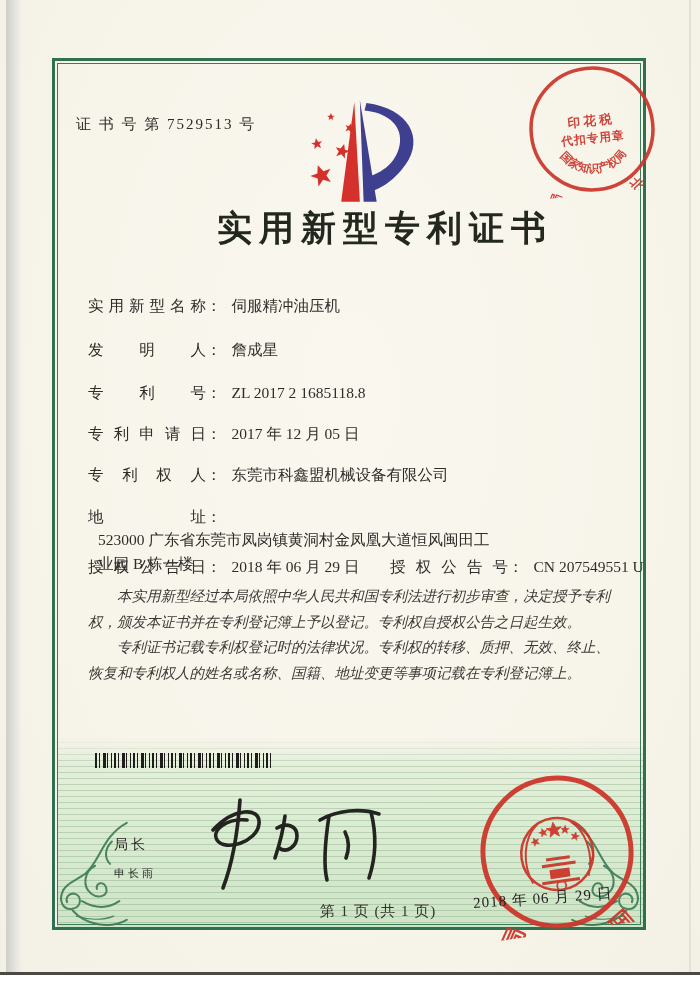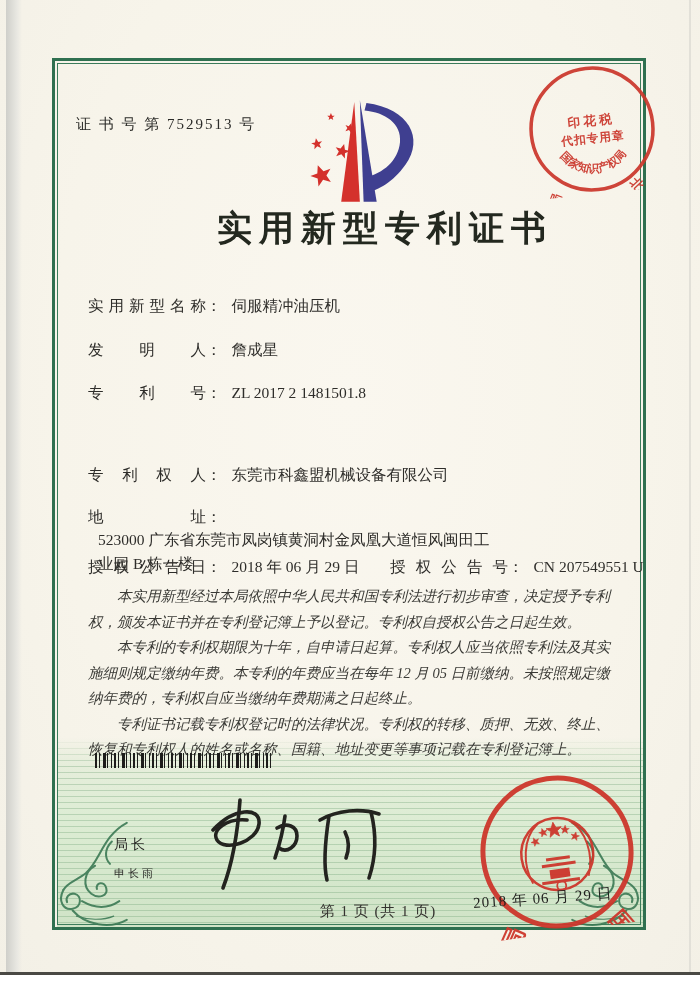--- a/index.html
+++ b/index.html
@@ -140,38 +140,40 @@
 
   <div class="title">实用新型专利证书</div>
 
   <div class="row" style="top:296px">
     <span class="flabel">实用新型名称</span><span>：</span><span class="fvalue">伺服精冲油压机</span>
   </div>
   <div class="row" style="top:340px">
     <span class="flabel">发明人</span><span>：</span><span class="fvalue">詹成星</span>
   </div>
   <div class="row" style="top:383px">
-    <span class="flabel">专利号</span><span>：</span><span class="fvalue">ZL 2017 2 1481501.8</span>
+    <span class="flabel">专利号</span><span>：</span><span class="fvalue">ZL 2017 2 1685118.8</span>
+  </div>
+  <div class="row" style="top:424px">
+    <span class="flabel">专利申请日</span><span>：</span><span class="fvalue">2017 年 12 月 05 日</span>
   </div>
   <div class="row" style="top:465px">
     <span class="flabel">专利权人</span><span>：</span><span class="fvalue">东莞市科鑫盟机械设备有限公司</span>
   </div>
   <div class="row" style="top:507px">
     <span class="flabel">地址</span><span>：</span><span class="fvalue-block">523000 广东省东莞市凤岗镇黄洞村金凤凰大道恒风闽田工业园 B 栋一楼</span>
   </div>
   <div class="row" style="top:557px">
     <span class="flabel">授权公告日</span><span>：</span><span class="fvalue">2018 年 06 月 29 日</span>
     <span class="grant-right">
       <span class="flabel">授权公告号</span><span>：</span><span class="fvalue">CN 207549551 U</span>
     </span>
   </div>
 
   <div class="paras">
     <p>本实用新型经过本局依照中华人民共和国专利法进行初步审查，决定授予专利权，颁发本证书并在专利登记簿上予以登记。专利权自授权公告之日起生效。</p>
-    <p>本专利的专利权期限为十年，自申请日起算。专利权人应当依照专利法及其实施细则规定缴纳年费。本专利的年费应当在每年 12 月 05 日前缴纳。未按照规定缴纳年费的，专利权自应当缴纳年费期满之日起终止。</p>
     <p>专利证书记载专利权登记时的法律状况。专利权的转移、质押、无效、终止、恢复和专利权人的姓名或名称、国籍、地址变更等事项记载在专利登记簿上。</p>
   </div>
 
   <div class="barcode"></div>
 
   <div class="sig-title">局长</div>
   <div class="sig-name">申长雨</div>
 
   <svg class="sig-svg" viewBox="0 0 215 105" width="215" height="105">
     <g fill="none" stroke="#23231f" stroke-width="3.6" stroke-linecap="round">

